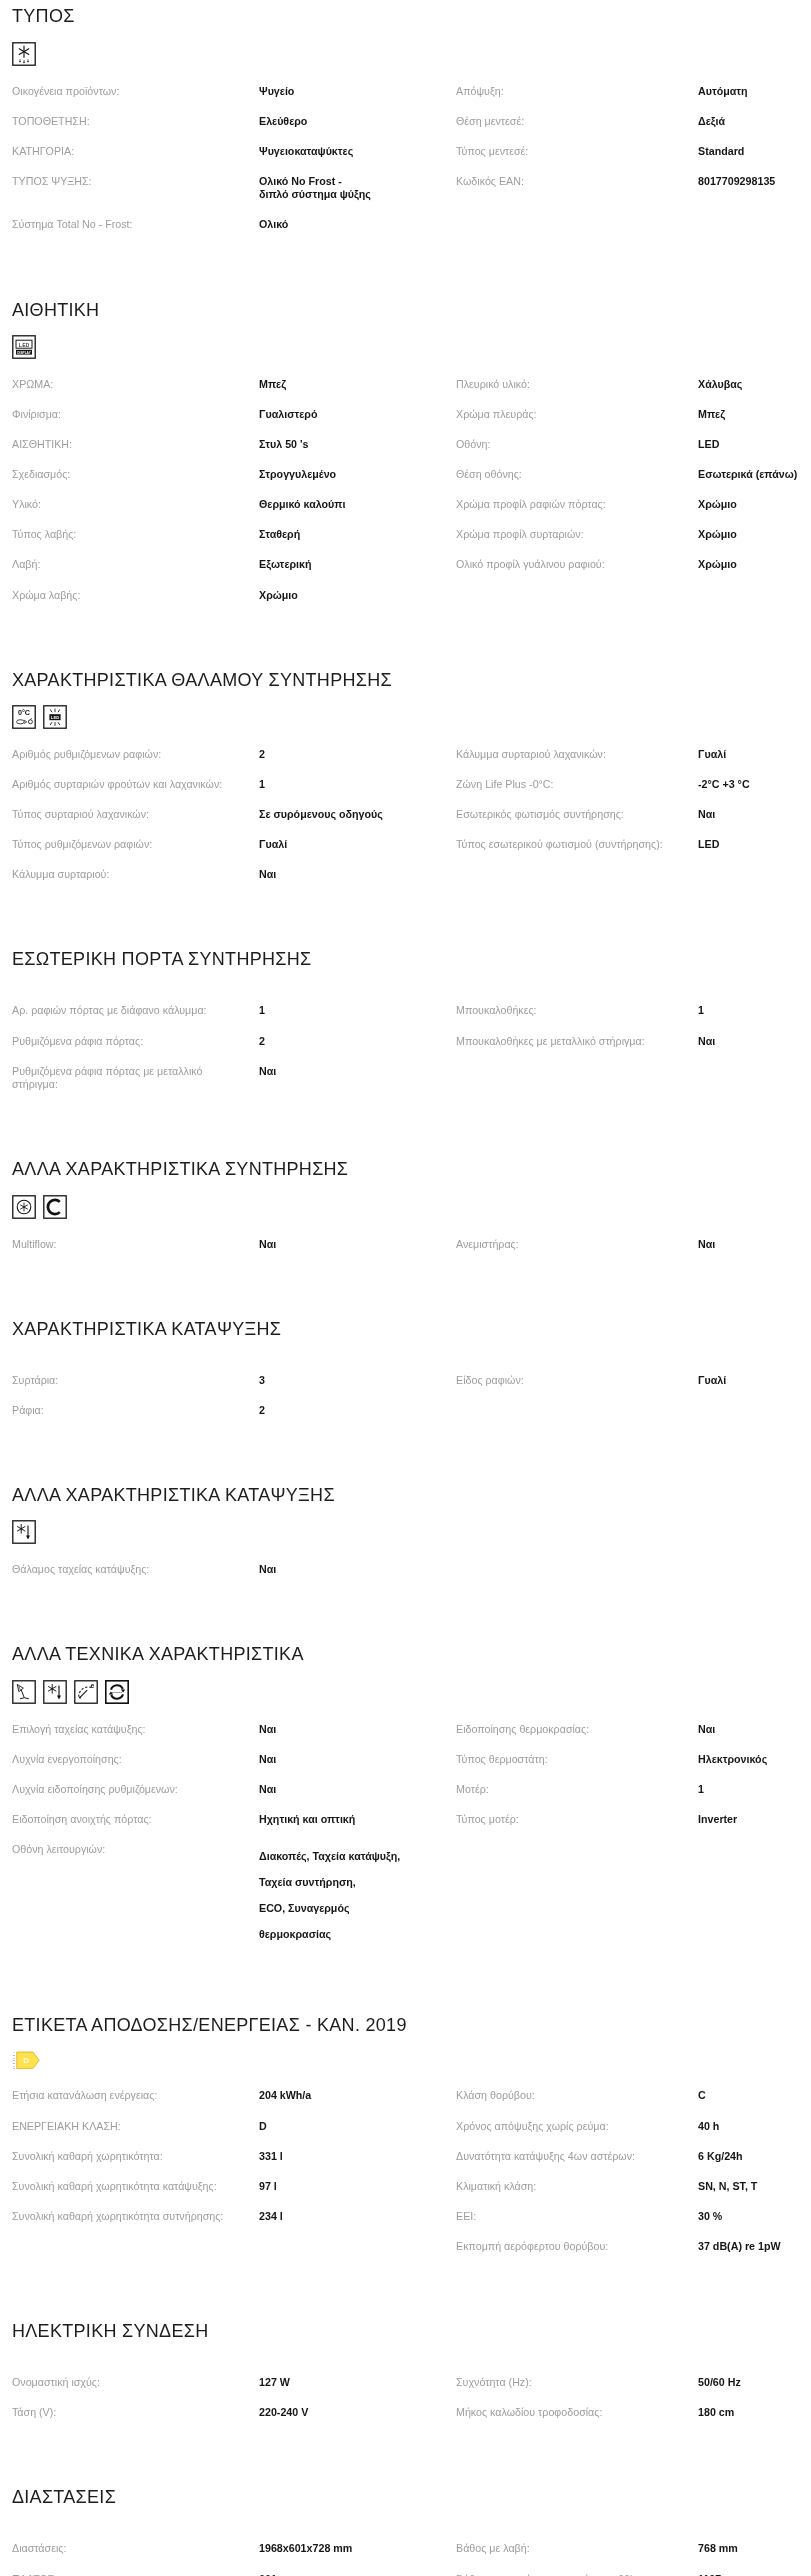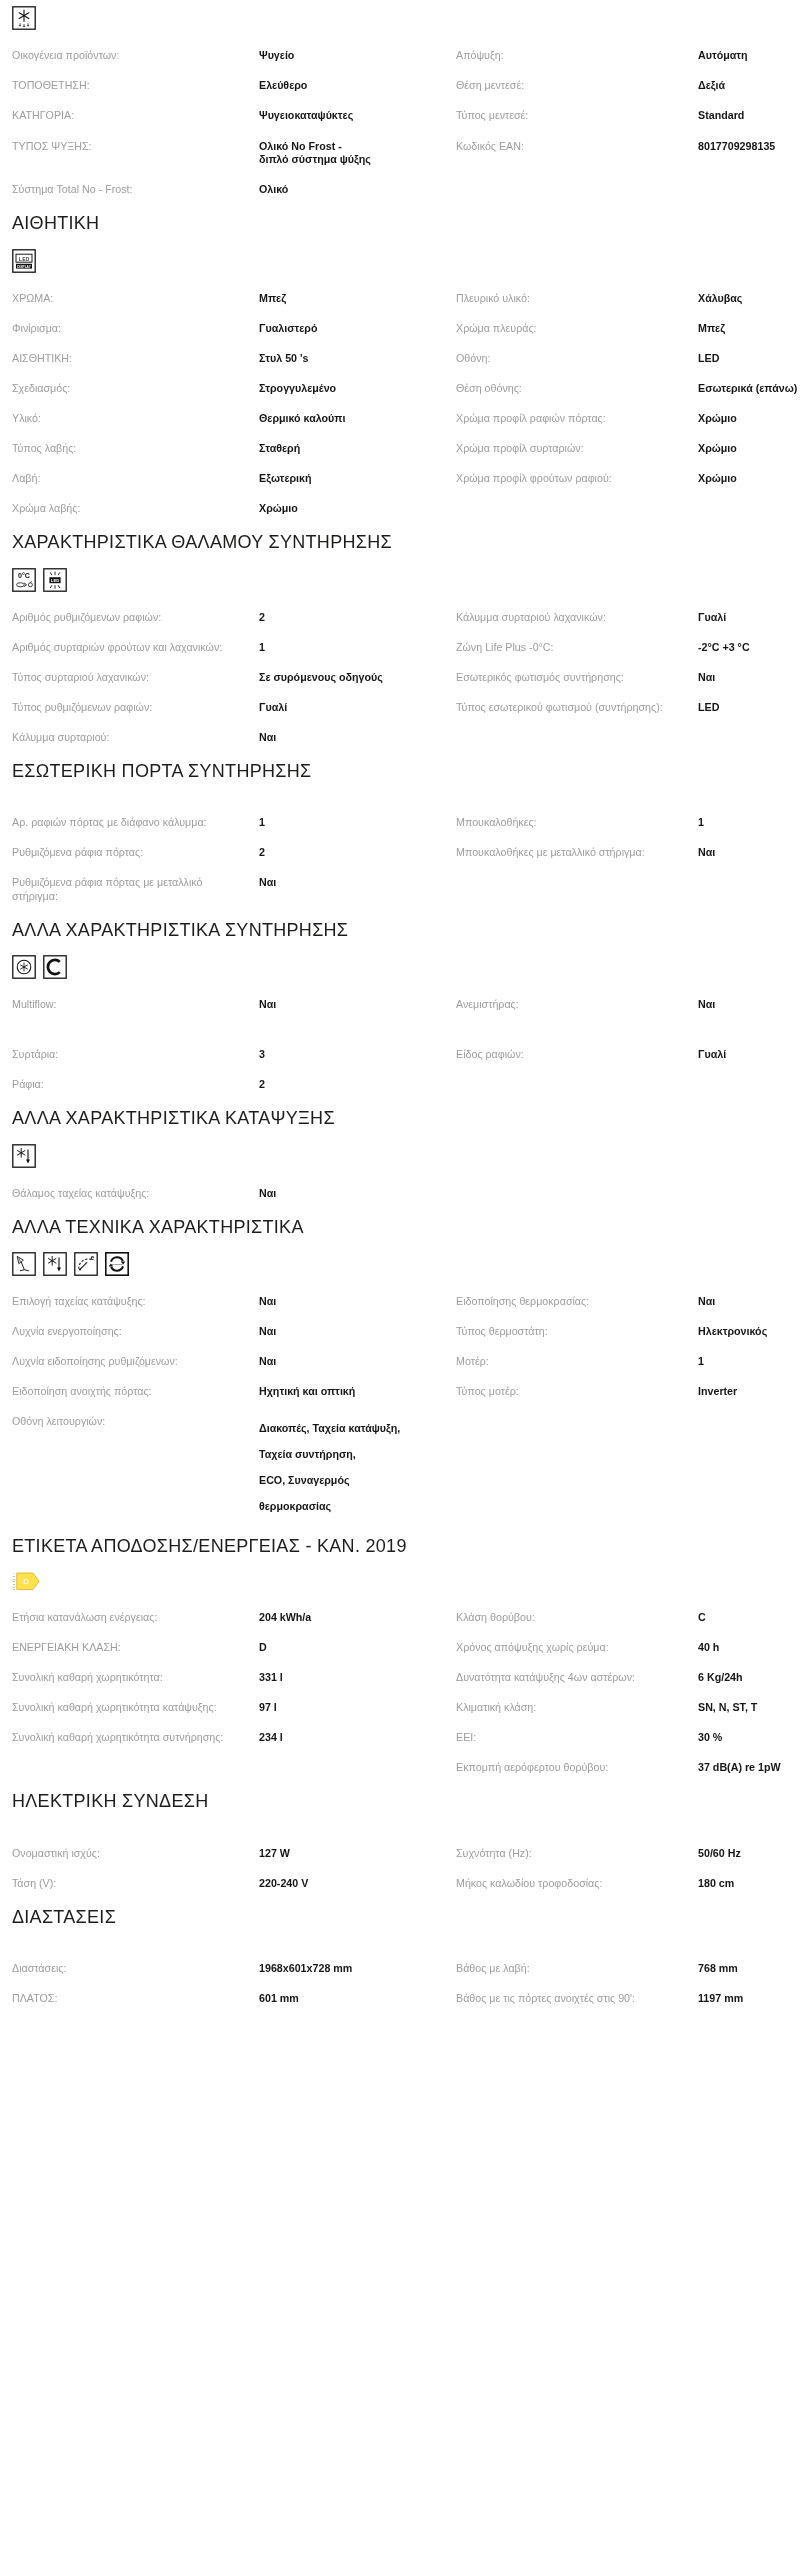--- a/index.html
+++ b/index.html
@@ -1,38 +1,39 @@
 <!DOCTYPE html>
 <html style="font-size:12.7px"><head>
 <meta charset="utf-8">
 <style>
   html,body{margin:0;padding:0;background:#ffffff;}
   body{width:812px;font-family:"Liberation Sans",sans-serif;color:#111;}
   .page{padding:6.3px 12px 48px 12px;box-sizing:border-box;width:812px;}
-  .section{}
+  .section{margin-top:51px;}
   .section:first-child{margin-top:0;}
   .sec-head{font-size:18px;font-weight:400;color:#1d1d1b;letter-spacing:0.3px;margin:0 0 14.3px 0;}
   .sec-icons{display:flex;gap:7px;align-items:flex-start;margin:0 0 19px 0;min-height:0.8px;}
   .sec-icons svg{display:block;}
   .cols{display:flex;align-items:flex-start;}
   .col{flex:none;}
   .col-left{width:412px;}
   .col-right{width:344px;margin-left:32px;}
   .f{display:flex;margin-bottom:16.6px;}
   .fl{flex:none;padding-right:11px;box-sizing:border-box;color:#9d9d9d;font-size:10.7px;line-height:13.5px;}
   .col-left .fl{width:247px;}
   .col-right .fl{width:242px;}
   .fv{flex:1;min-width:0;font-weight:bold;color:#161616;font-size:10.7px;line-height:13.5px;white-space:pre-line;}
 </style>
 </head>
 <body>
 
 <div class="page">
 
   <div class="section">
+    <h2 class="sec-head">ΤΥΠΟΣ</h2>
     <div class="sec-icons">
       <svg width="24" height="24" viewBox="0 0 30 30">
         <rect x="1" y="1" width="28" height="28" fill="none" stroke="#111" stroke-width="1.6"></rect>
         <g stroke="#111" stroke-width="1.4" stroke-linecap="round">
           <line x1="15" y1="5" x2="15" y2="19"></line>
             <line x1="9" y1="8.5" x2="21" y2="15.5"></line>
             <line x1="9" y1="15.5" x2="21" y2="8.5"></line>
         </g>
         <g fill="#111">
           <circle cx="10" cy="24.5" r="1"></circle>
@@ -154,21 +155,21 @@
           </div>
         <div class="f">
             <div class="fl">Χρώμα προφίλ ραφιών πόρτας:</div>
             <div class="fv">Χρώμιο</div>
           </div>
         <div class="f">
             <div class="fl">Χρώμα προφίλ συρταριών:</div>
             <div class="fv">Χρώμιο</div>
           </div>
         <div class="f">
-            <div class="fl">Χρώμα προφίλ φρούτων ραφιού:</div>
+            <div class="fl">Ολικό προφίλ γυάλινου ραφιού:</div>
             <div class="fv">Χρώμιο</div>
           </div>
       </div>
     </div>
   </div>
 
   <div class="section">
     <h2 class="sec-head">ΧΑΡΑΚΤΗΡΙΣΤΙΚΑ ΘΑΛΑΜΟΥ ΣΥΝΤΗΡΗΣΗΣ</h2>
     <div class="sec-icons">
       <svg width="24" height="24" viewBox="0 0 30 30">
@@ -295,20 +296,21 @@
       <div class="col col-right">
         <div class="f">
             <div class="fl">Ανεμιστήρας:</div>
             <div class="fv">Ναι</div>
           </div>
       </div>
     </div>
   </div>
 
   <div class="section">
+    <h2 class="sec-head">ΧΑΡΑΚΤΗΡΙΣΤΙΚΑ ΚΑΤΑΨΥΞΗΣ</h2>
     <div class="sec-icons"></div>
     <div class="cols">
       <div class="col col-left">
         <div class="f">
             <div class="fl">Συρτάρια:</div>
             <div class="fv">3</div>
           </div>
         <div class="f">
             <div class="fl">Ράφια:</div>
             <div class="fv">2</div>

